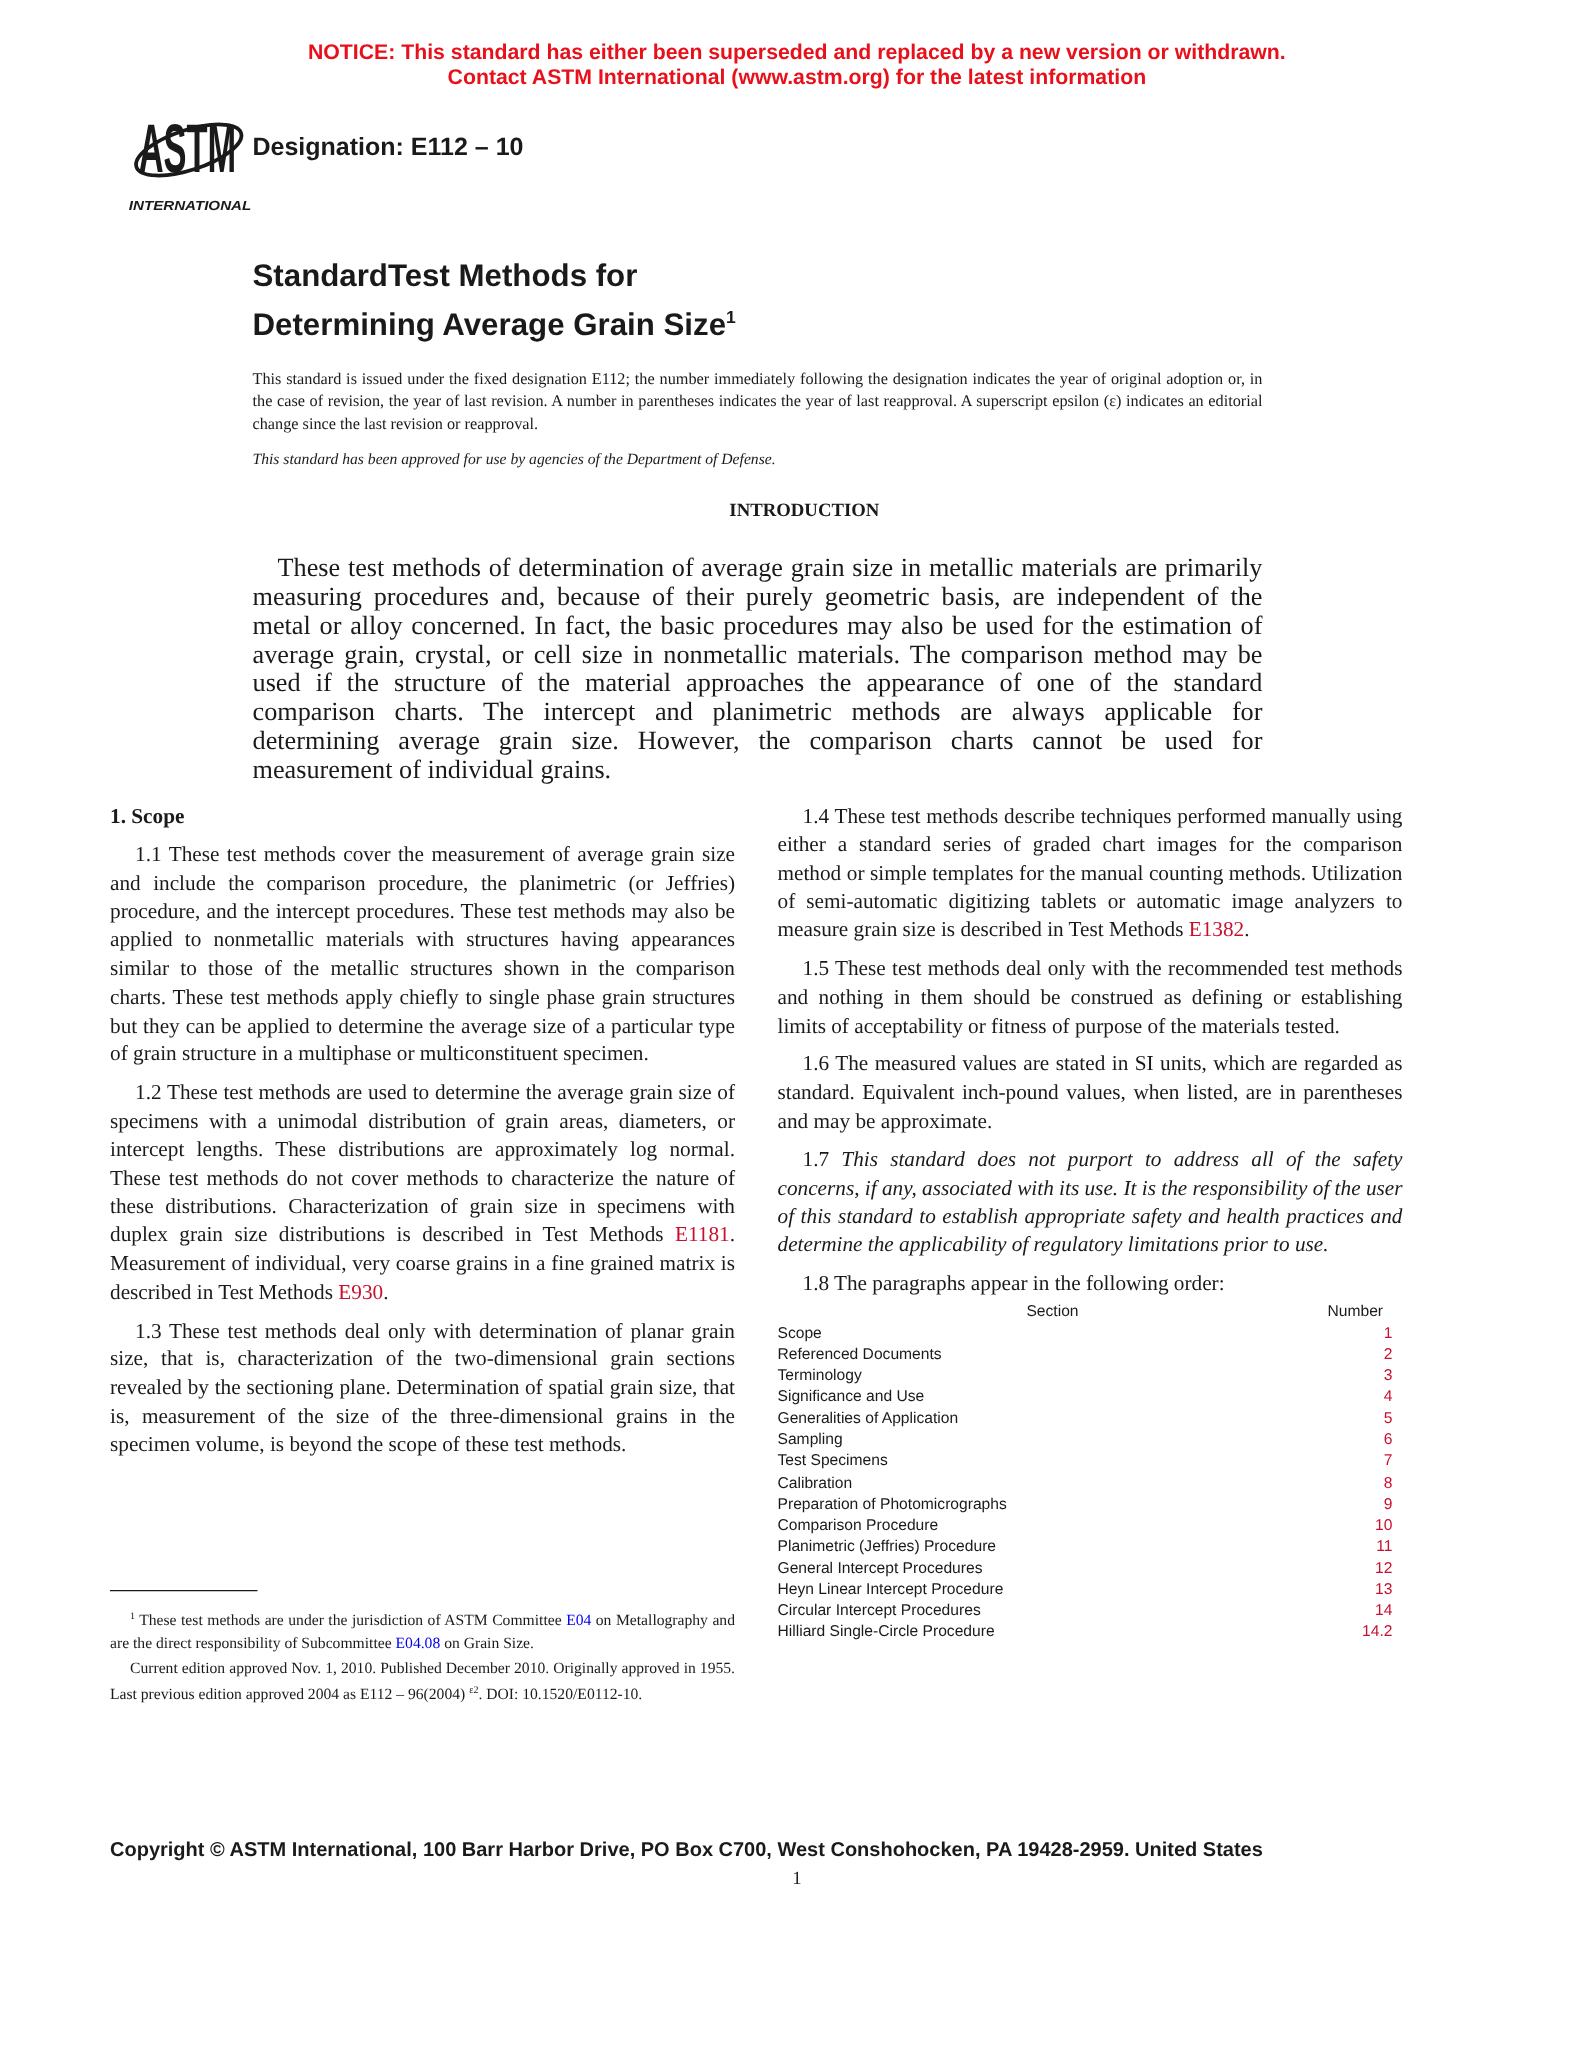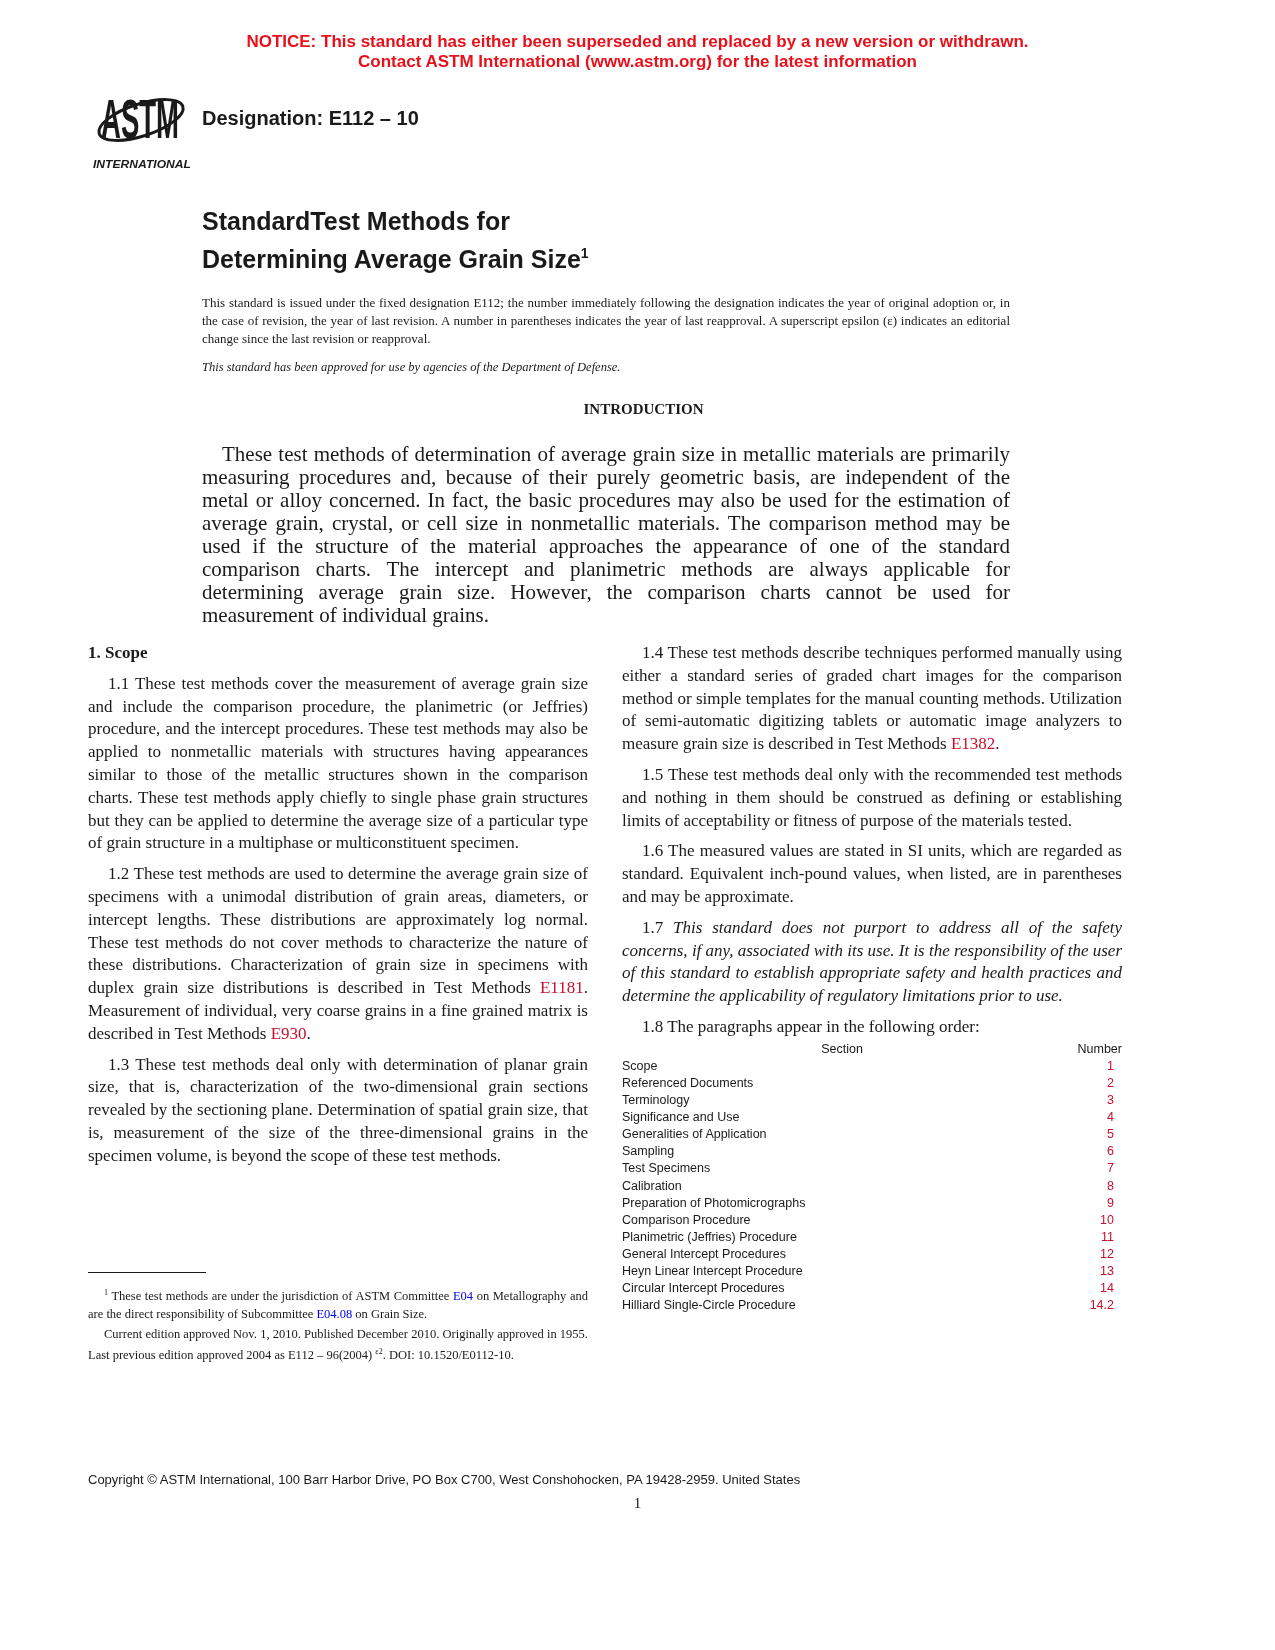--- a/index.html
+++ b/index.html
@@ -2,21 +2,21 @@
 <html><head>
 <meta charset="utf-8">
 <style>
   * { box-sizing: border-box; margin: 0; padding: 0; }
   html, body { width: 1275px; height: 1650px; background: #ffffff; }
   body { position: relative; font-family: "Liberation Serif", serif; color: #1a1a1a; overflow: hidden; }
 
   .notice { position: absolute; left: 0; width: 1275px; top: 32px; text-align: center;
     font-family: "Liberation Sans", sans-serif; font-weight: bold; color: #e8101a; font-size: 17px; line-height: 20px; }
 
-  .logo { position: absolute; left: 93px; top: 78px; width: 100px; height: 95px; }
+  .logo { position: absolute; left: 103px; top: 78px; width: 100px; height: 95px; }
   .designation { position: absolute; left: 202px; top: 107px; font-family: "Liberation Sans", sans-serif;
     font-weight: bold; font-size: 20px; color: #1a1a1a; }
 
   .title { position: absolute; left: 202px; top: 205px; font-family: "Liberation Sans", sans-serif;
     font-weight: bold; font-size: 25px; line-height: 32px; color: #1a1a1a; }
   .title sup { font-size: 14px; vertical-align: 10px; }
 
   .issued { position: absolute; left: 202px; top: 294px; width: 808px; font-size: 13px; line-height: 18px;
     text-align: justify; }
   .approved { position: absolute; left: 202px; top: 360px; font-size: 12.5px; font-style: italic; }
@@ -37,24 +37,24 @@
 
   .fn-rule { position: absolute; left: 88px; top: 1272px; width: 118px; border-top: 1.5px solid #1a1a1a; }
   .footnotes { position: absolute; left: 88px; top: 1284px; width: 500px; font-size: 12.5px; line-height: 18px; }
   .footnotes p { text-align: justify; text-indent: 16px; margin-bottom: 2px; }
   .footnotes sup { font-size: 8px; }
 
   .toc { margin-top: 2px; font-family: "Liberation Sans", sans-serif; font-size: 12.5px; line-height: 17.1px; width: 500px; }
   .toc-head, .toc-row { display: flex; justify-content: space-between; }
   .toc-head .sec { flex: 1; text-align: center; }
   .toc-row .num { color: #c8102e; width: 60px; text-align: right; padding-right: 8px; }
-  .toc-head .num { width: 60px; text-align: right; }
+  .toc-head .num { width: 60px; text-align: left; }
 
   .copyright { position: absolute; left: 88px; top: 1472px; font-family: "Liberation Sans", sans-serif;
-    font-size: 13px; color: #1a1a1a; }
+    font-size: 16px; color: #1a1a1a; font-weight: bold; }
   .page-num { position: absolute; left: 0; width: 1275px; top: 1495px; text-align: center; font-size: 15px; }
 </style>
 </head>
 <body>
 
 <div class="notice">
   <div>NOTICE: This standard has either been superseded and replaced by a new version or withdrawn.</div>
   <div>Contact ASTM International (www.astm.org) for the latest information</div>
 </div>
 

